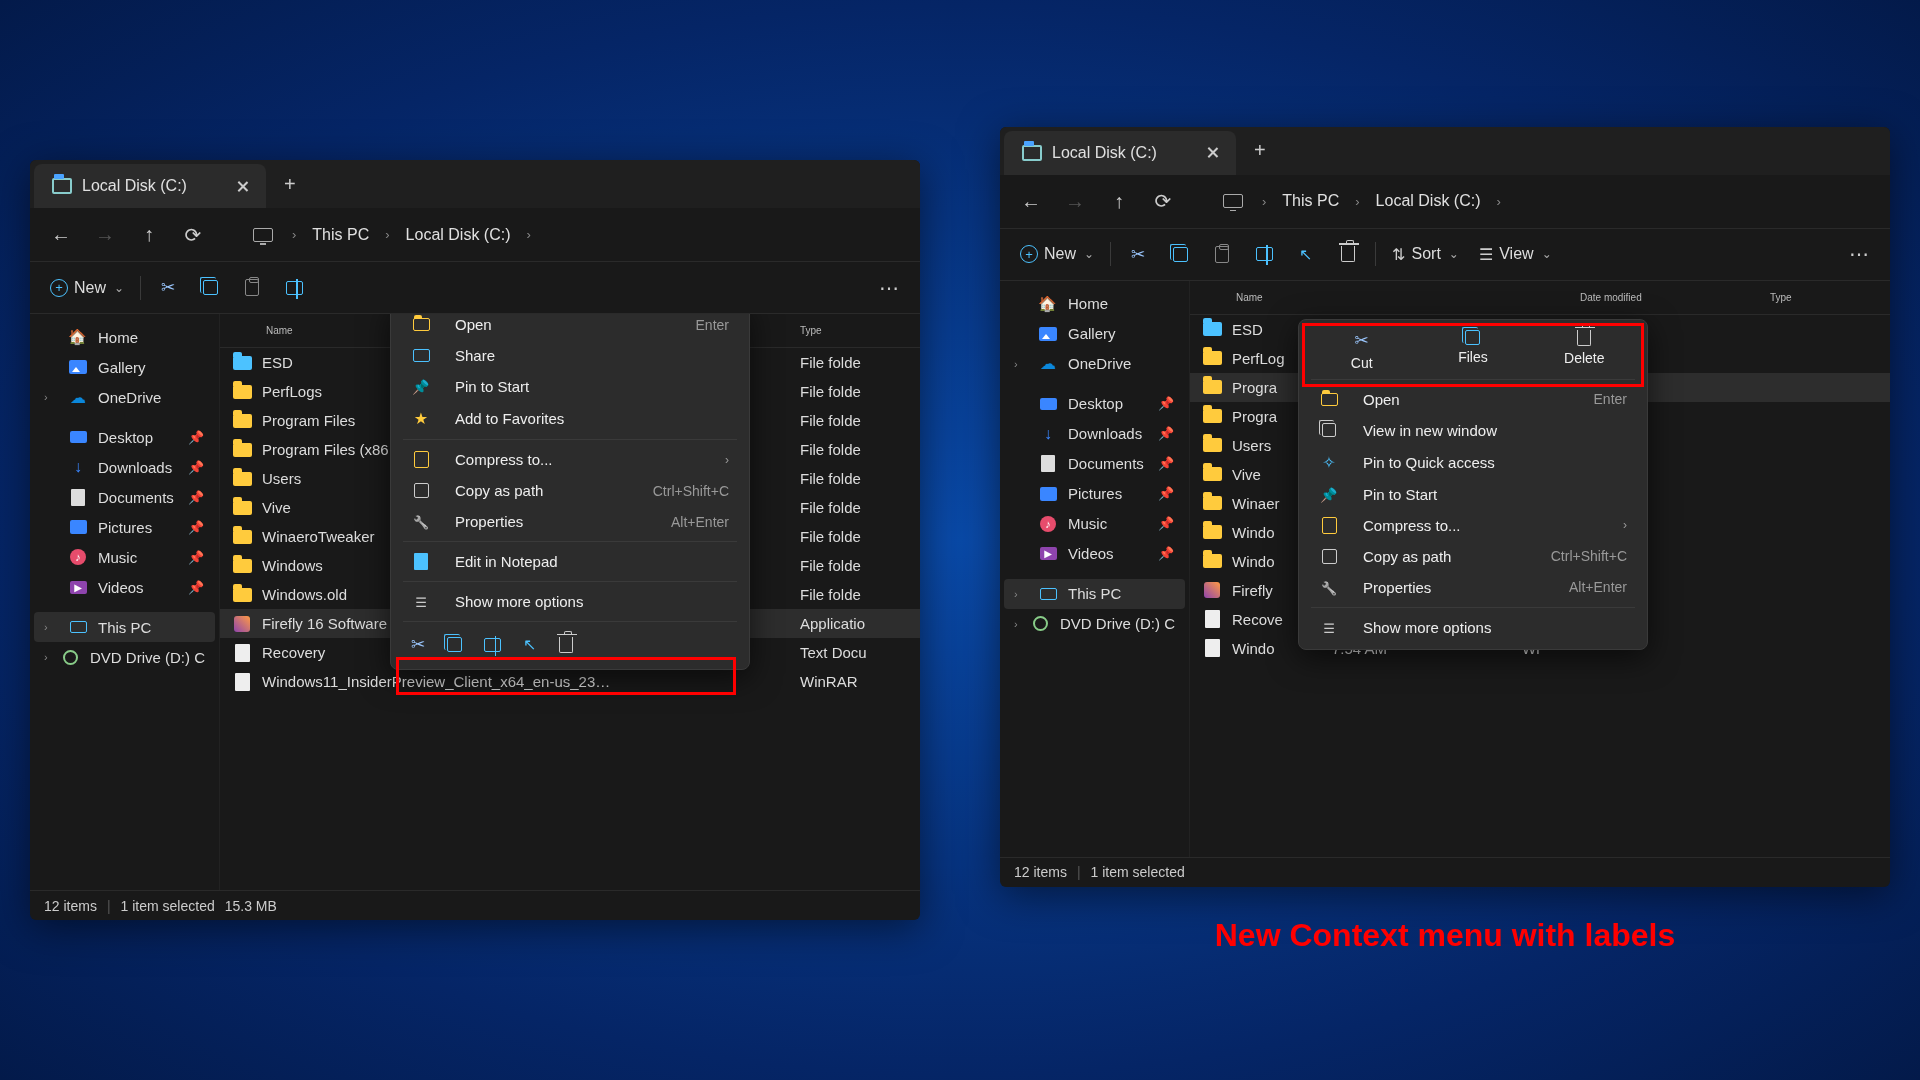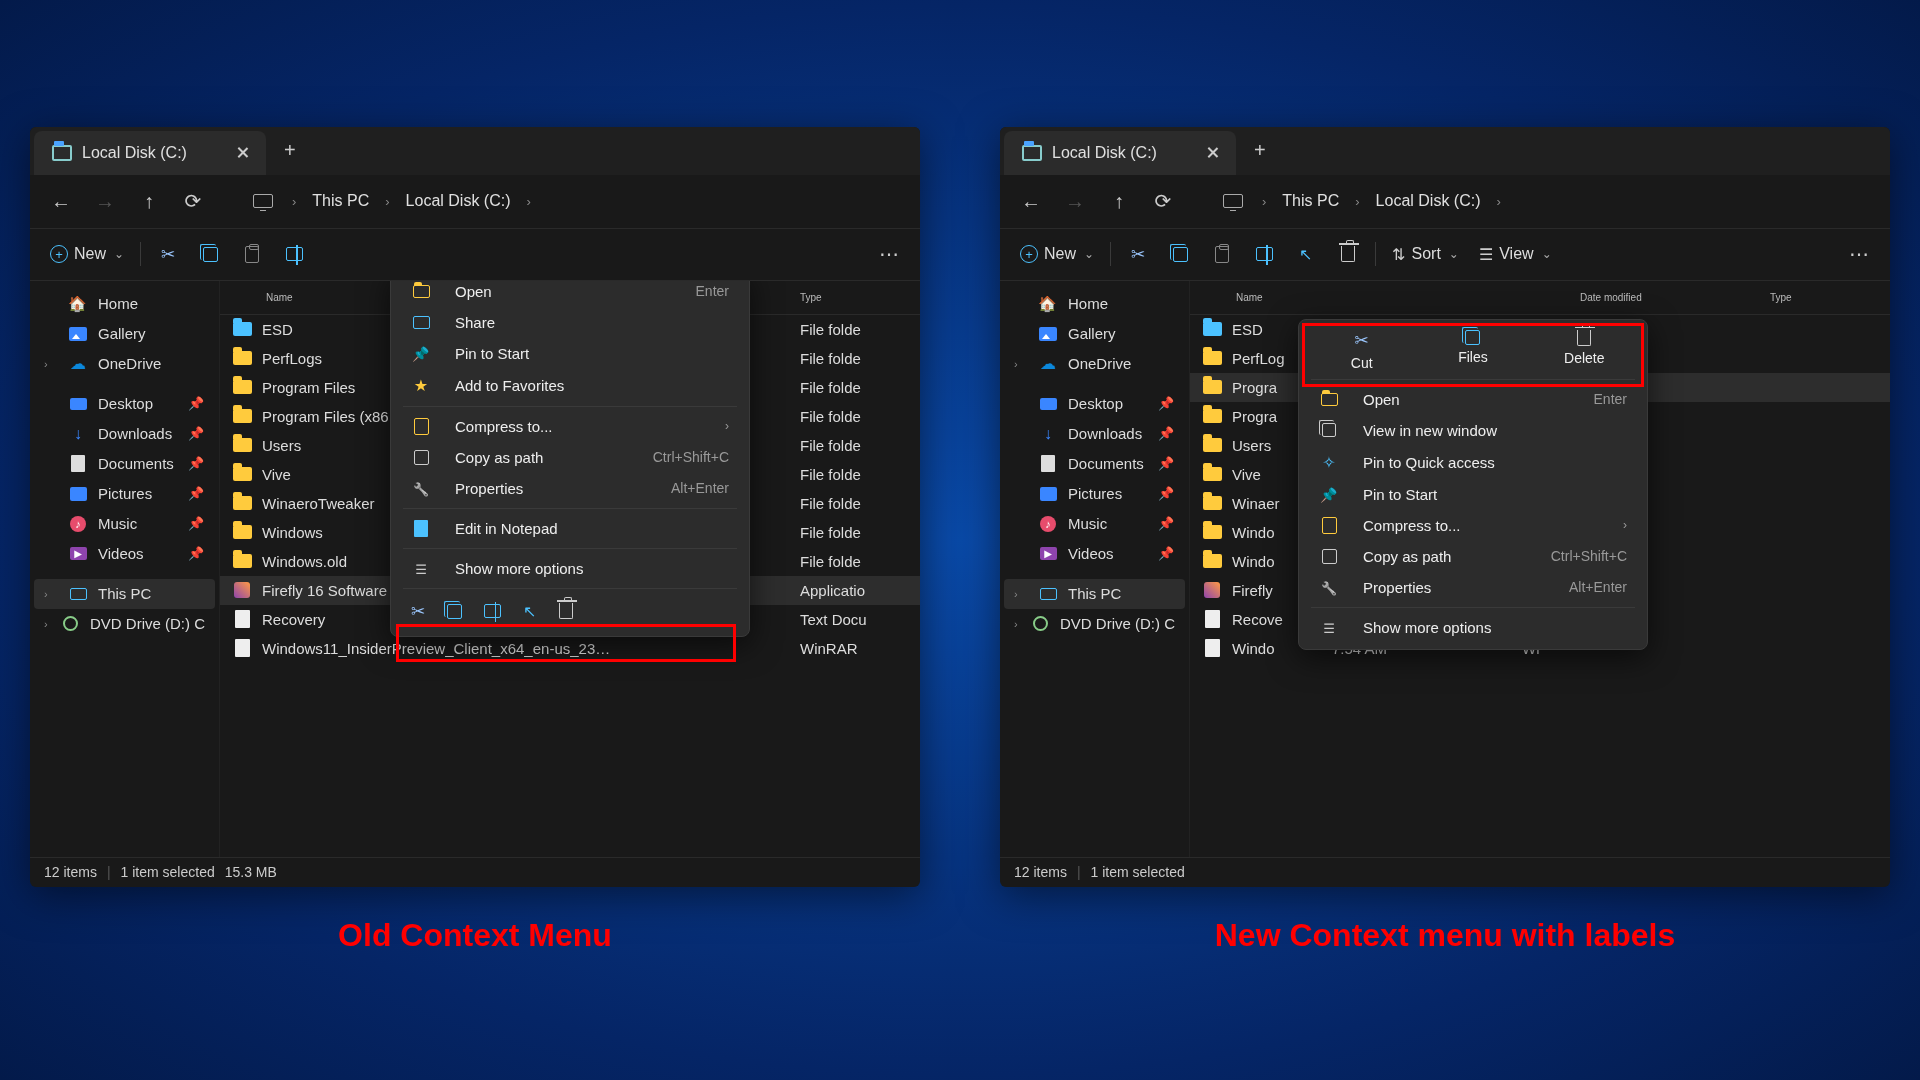--- a/index.html
+++ b/index.html
@@ -467,21 +467,20 @@
       <div class="hl-box" style="left:176px; top:343px; width:340px; height:38px;"></div>
     </div>
   </div>
   <div class="status">
     <span>12 items</span>
     <span class="sdiv">|</span>
     <span>1 item selected</span>
     <span>15.3 MB</span>
   </div>
 </div>
-<div class="caption">Old Context Menu</div>
 </div>
 
 <div class="panel">
 <div class="explorer">
   <div class="titlebar">
     <div class="tab">
       <span class="disk-icon"></span>
       <span>Local Disk (C:)</span>
       <span class="close-x"></span>
     </div>

